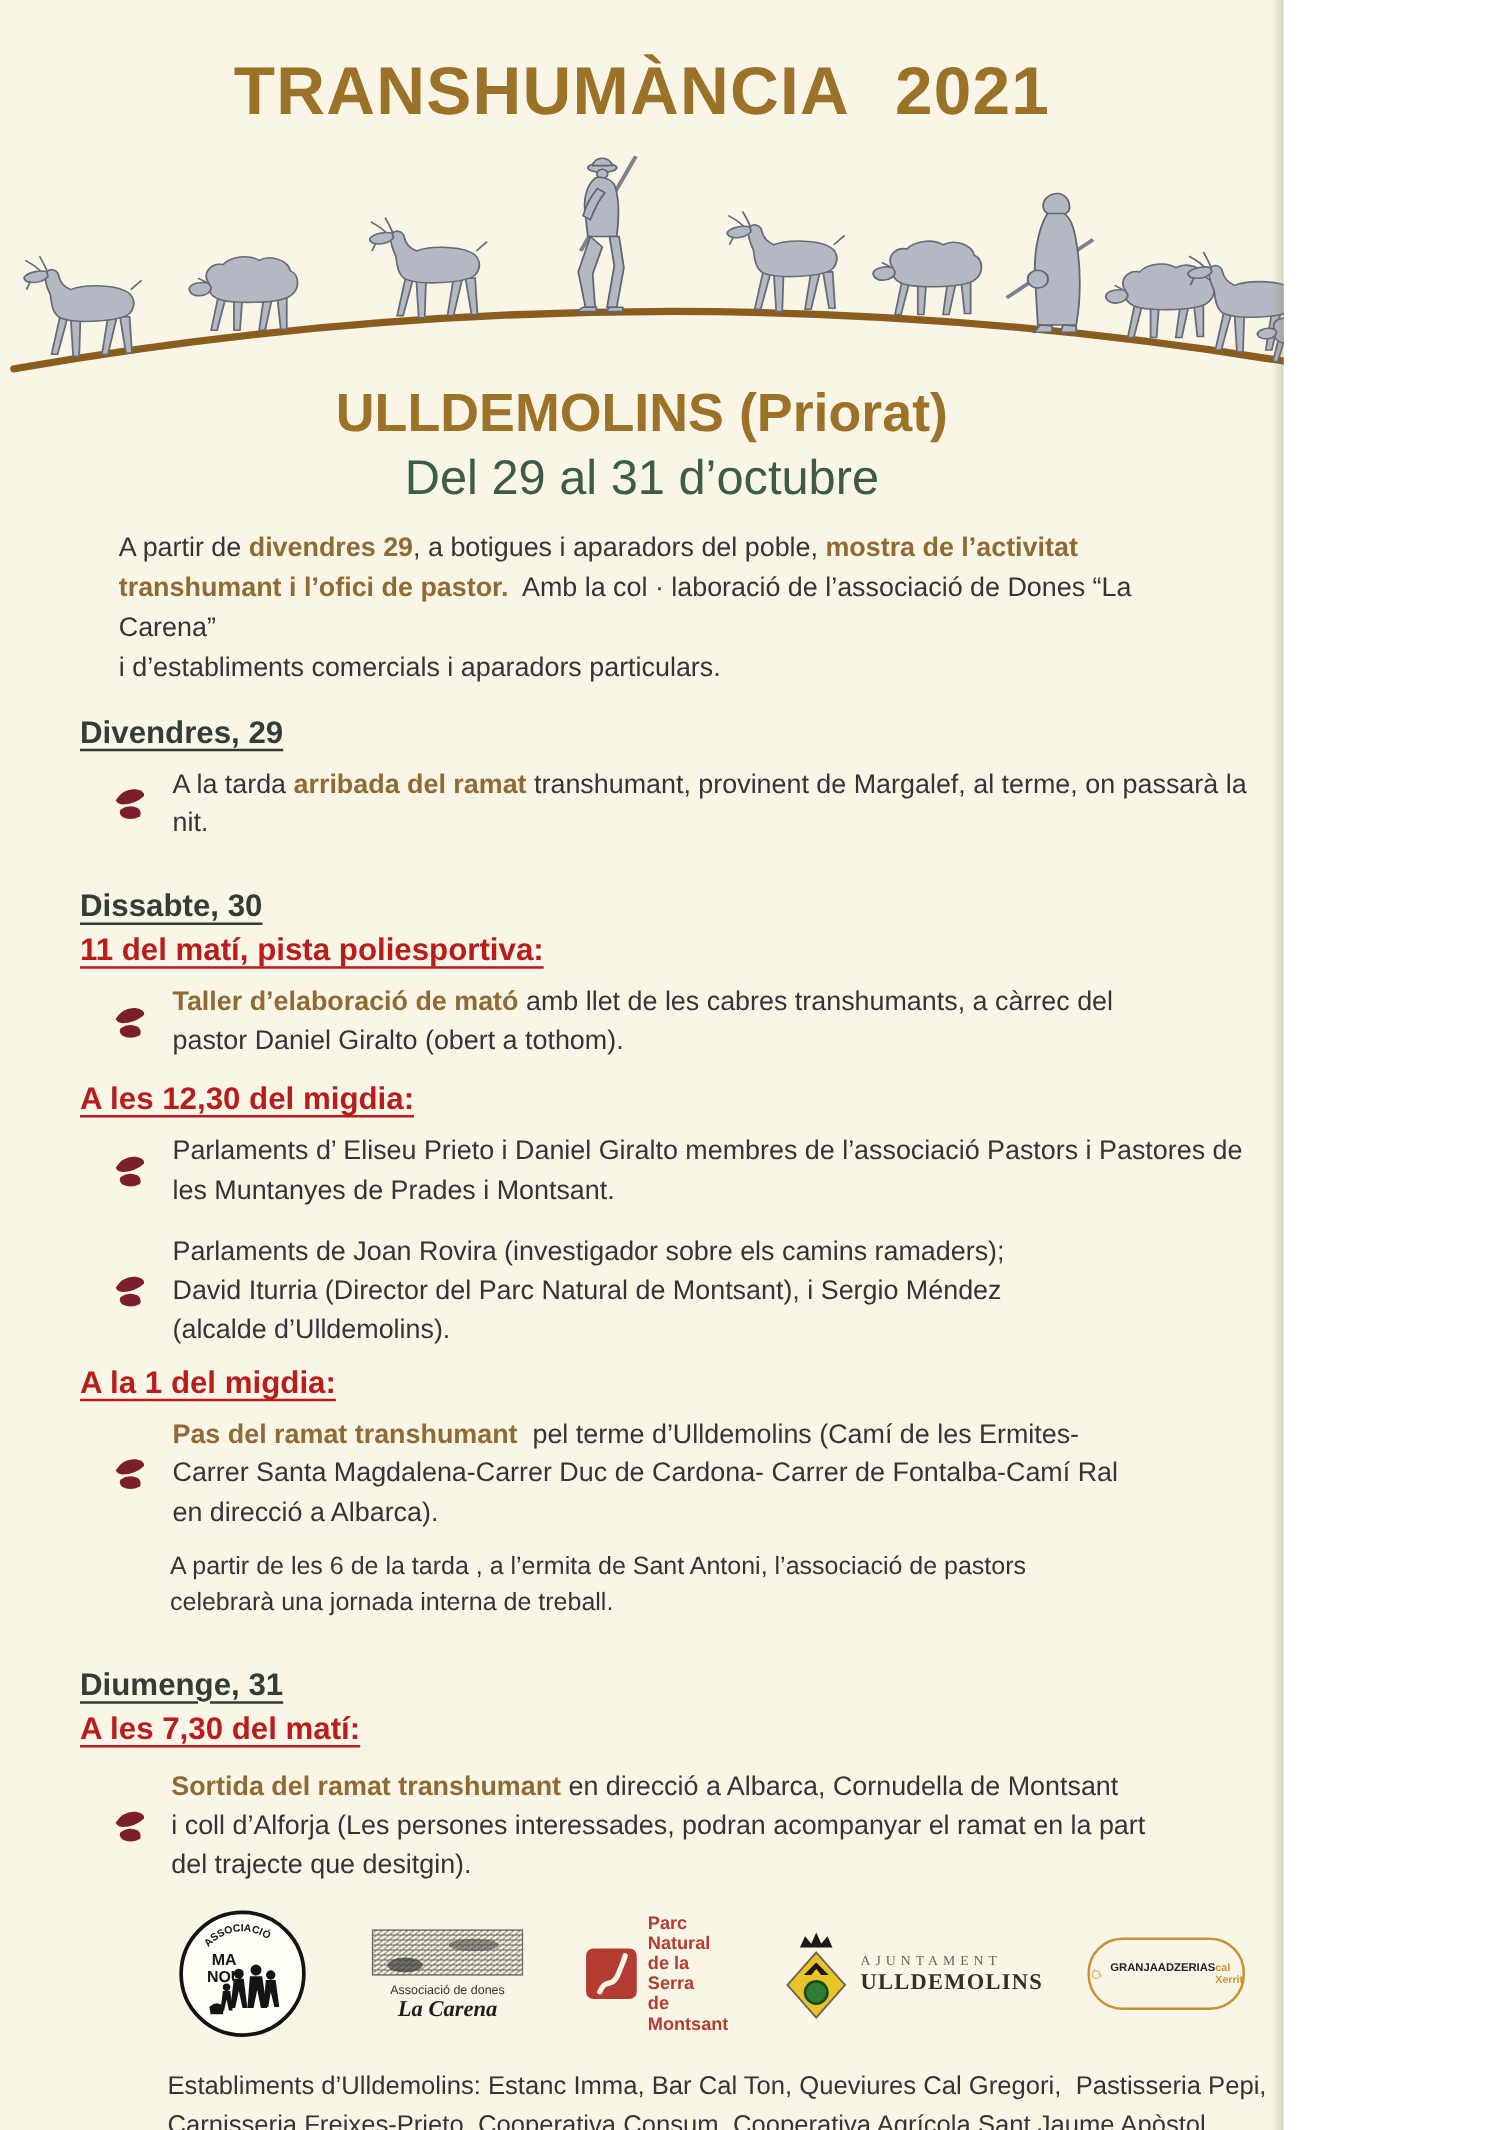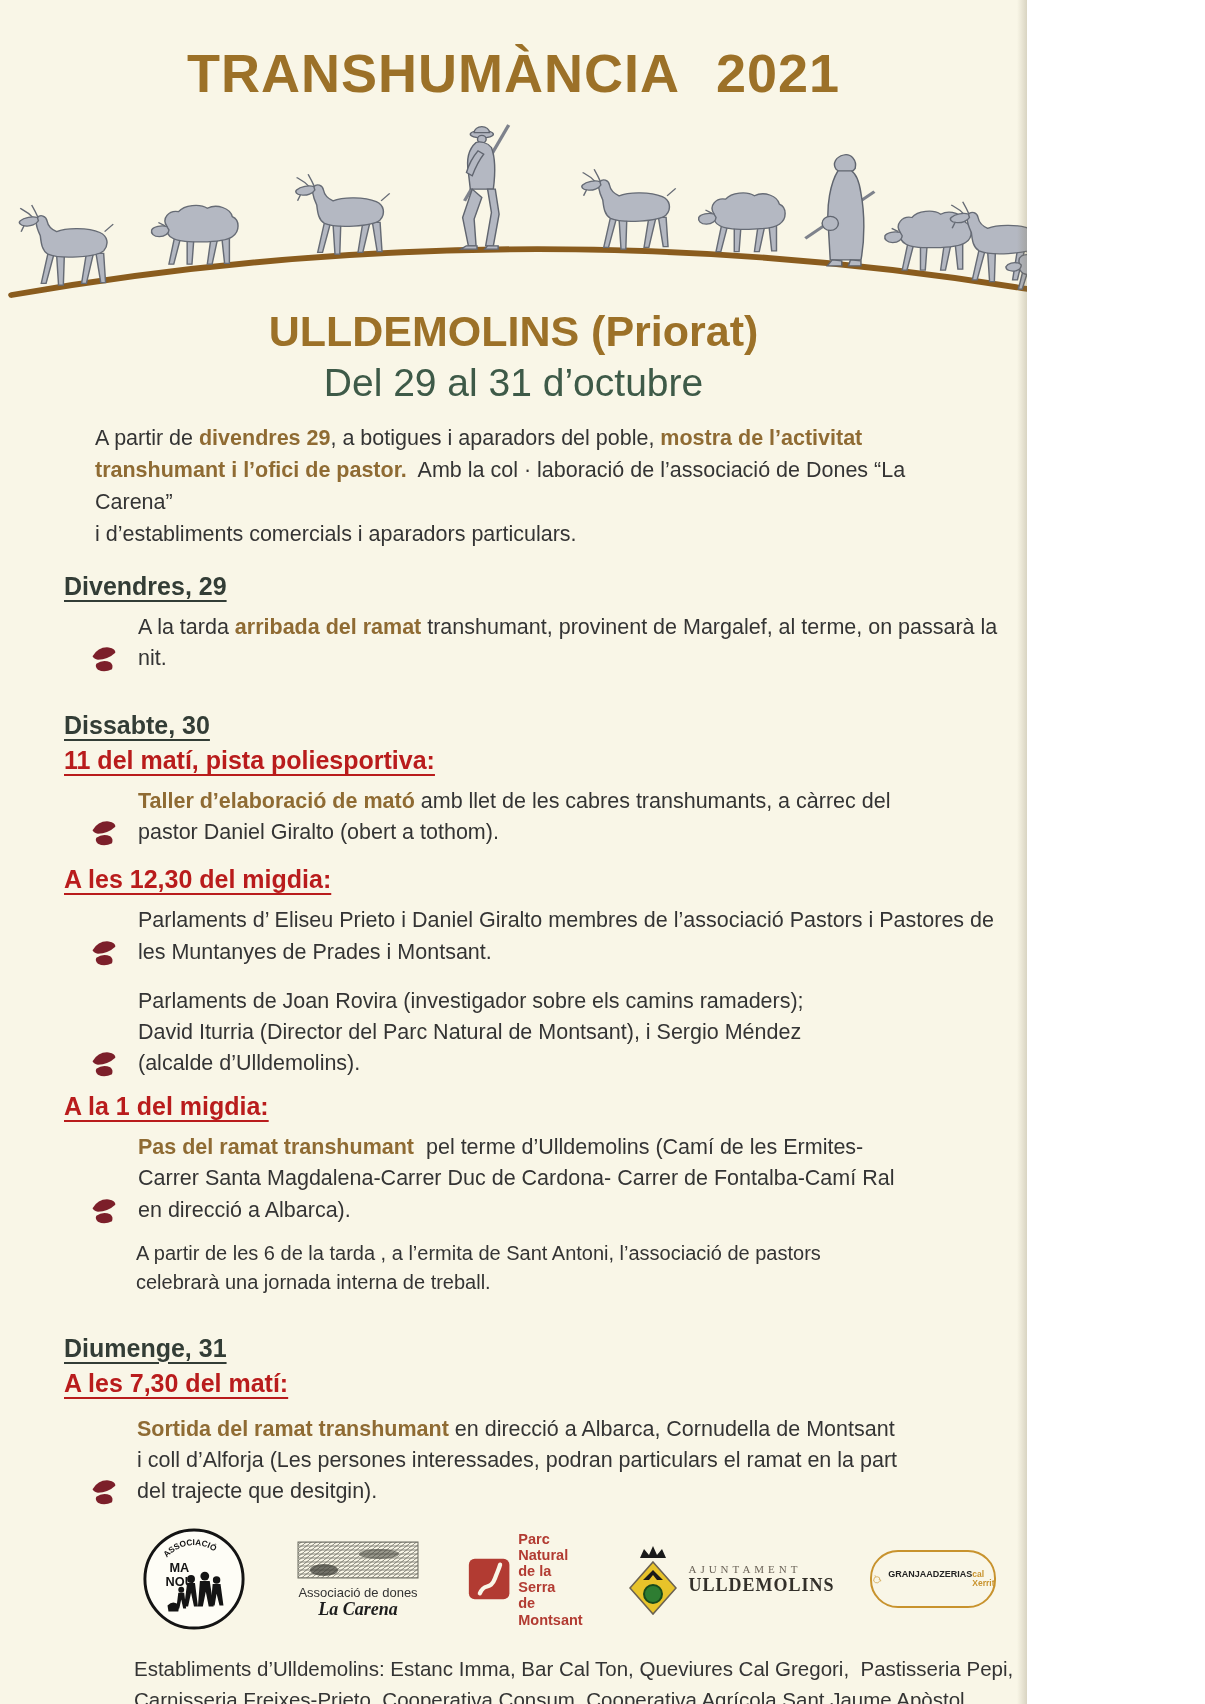--- a/index.html
+++ b/index.html
@@ -19,30 +19,30 @@
   .illustration{display:block;margin:2px auto 0;}
   .place{text-align:center;font-size:43px;font-weight:bold;color:#9c7128;margin-top:2px;line-height:1.15;}
   .dates{text-align:center;font-size:39px;font-weight:normal;color:#3e5a48;margin-top:4px;line-height:1.15;}
   .intro{margin:16px 60px 0 95px;font-size:21.5px;line-height:1.5;color:#343434;}
   .line{white-space:pre-wrap;}
   .b{font-weight:bold;color:#8f6b33;}
   .sec-heading{margin:20px 0 0 64px;font-size:25px;font-weight:bold;color:#333d36;
     text-decoration:underline;text-underline-offset:5px;text-decoration-thickness:2px;line-height:1.2;}
   .sub-heading{margin:5px 0 0 64px;font-size:25px;font-weight:bold;color:#b91c1c;
     text-decoration:underline;text-underline-offset:5px;text-decoration-thickness:2px;line-height:1.2;}
-  .bullet{display:flex;margin:11px 0 0 88px;gap:18px;align-items:flex-end;}
+  .bullet{display:flex;margin:11px 0 0 88px;gap:18px;align-items:center;}
   .hoof{flex:0 0 auto;margin-top:3px;}
   .bullet-text{font-size:21.5px;line-height:1.45;color:#343434;}
   .note{margin:13px 0 0 136px;font-size:20px;line-height:1.45;color:#343434;}
   .spacer-lg{height:16px;}
   .org-heading{margin:22px 0 0 64px;font-size:24px;font-weight:bold;color:#9c7128;line-height:1.2;}
   .logos{display:flex;align-items:center;gap:36px;margin:18px 0 0 140px;}
   .logo{display:flex;flex-direction:column;align-items:center;}
   .logo-row{display:flex;align-items:center;gap:8px;}
-  .carena-small{font-size:13px;color:#333;margin-top:1px;}
+  .carena-small{font-size:10px;color:#333;margin-top:1px;}
   .carena-name{font-family:"Liberation Serif",serif;font-style:italic;font-weight:bold;font-size:18px;color:#1d1d1d;line-height:1;}
   .parc-text{font-size:14.5px;font-weight:bold;color:#b23b32;line-height:1.12;}
   .aj-top{font-size:11px;letter-spacing:4px;color:#6b6358;font-family:"Liberation Serif",serif;}
   .aj-name{font-size:18px;font-weight:bold;letter-spacing:1px;color:#33302a;font-family:"Liberation Serif",serif;}
   .granja{width:122px;height:54px;border:2.5px solid #c8932e;border-radius:28px;
     display:flex;align-items:center;justify-content:center;gap:6px;background:#f9f6e7;}
   .granja-lines{display:flex;align-items:flex-start;line-height:1.1;}
   .granja-l{font-size:9px;font-weight:bold;color:#222;}
   .granja-sub{font-size:8.5px;color:#c8932e;font-weight:bold;}
   .estanc{width:52px;height:52px;border:5px solid #141414;border-radius:50%;
@@ -216,21 +216,21 @@
   <div class="sub-heading">A les 7,30 del matí:</div>
   <div class="bullet" style="margin-top:16px;gap:17px;">
     <svg class="hoof" width="32" height="28" viewBox="0 0 28 28">
       <g fill="#7c1f2a" transform="rotate(-6 14 14)">
         <path d="M3,9 Q10,0 20,2 Q27,4 26,8 Q18,14 8,13 Q4,12 3,9 Z"></path>
         <path d="M6,17 Q13,13 20,17 Q23,20 21,24 Q13,27 7,23 Q4,20 6,17 Z"></path>
       </g>
     </svg>
     <div class="bullet-text">
       <div class="line"><span class="b">Sortida del ramat transhumant</span><span> en direcció a Albarca, Cornudella de Montsant</span></div>
-      <div class="line">i coll d’Alforja (Les persones interessades, podran particulars el ramat en la part</div>
+      <div class="line">i coll d’Alforja (Les persones interessades, podran acompanyar el ramat en la part</div>
       <div class="line">del trajecte que desitgin).</div>
     </div>
   </div>
 
 
   <div class="logos">
 
     <div class="logo">
       <svg width="108" height="108" viewBox="0 0 110 110">
         <circle cx="55" cy="55" r="50" fill="#fefdf6" stroke="#141414" stroke-width="3"></circle>

